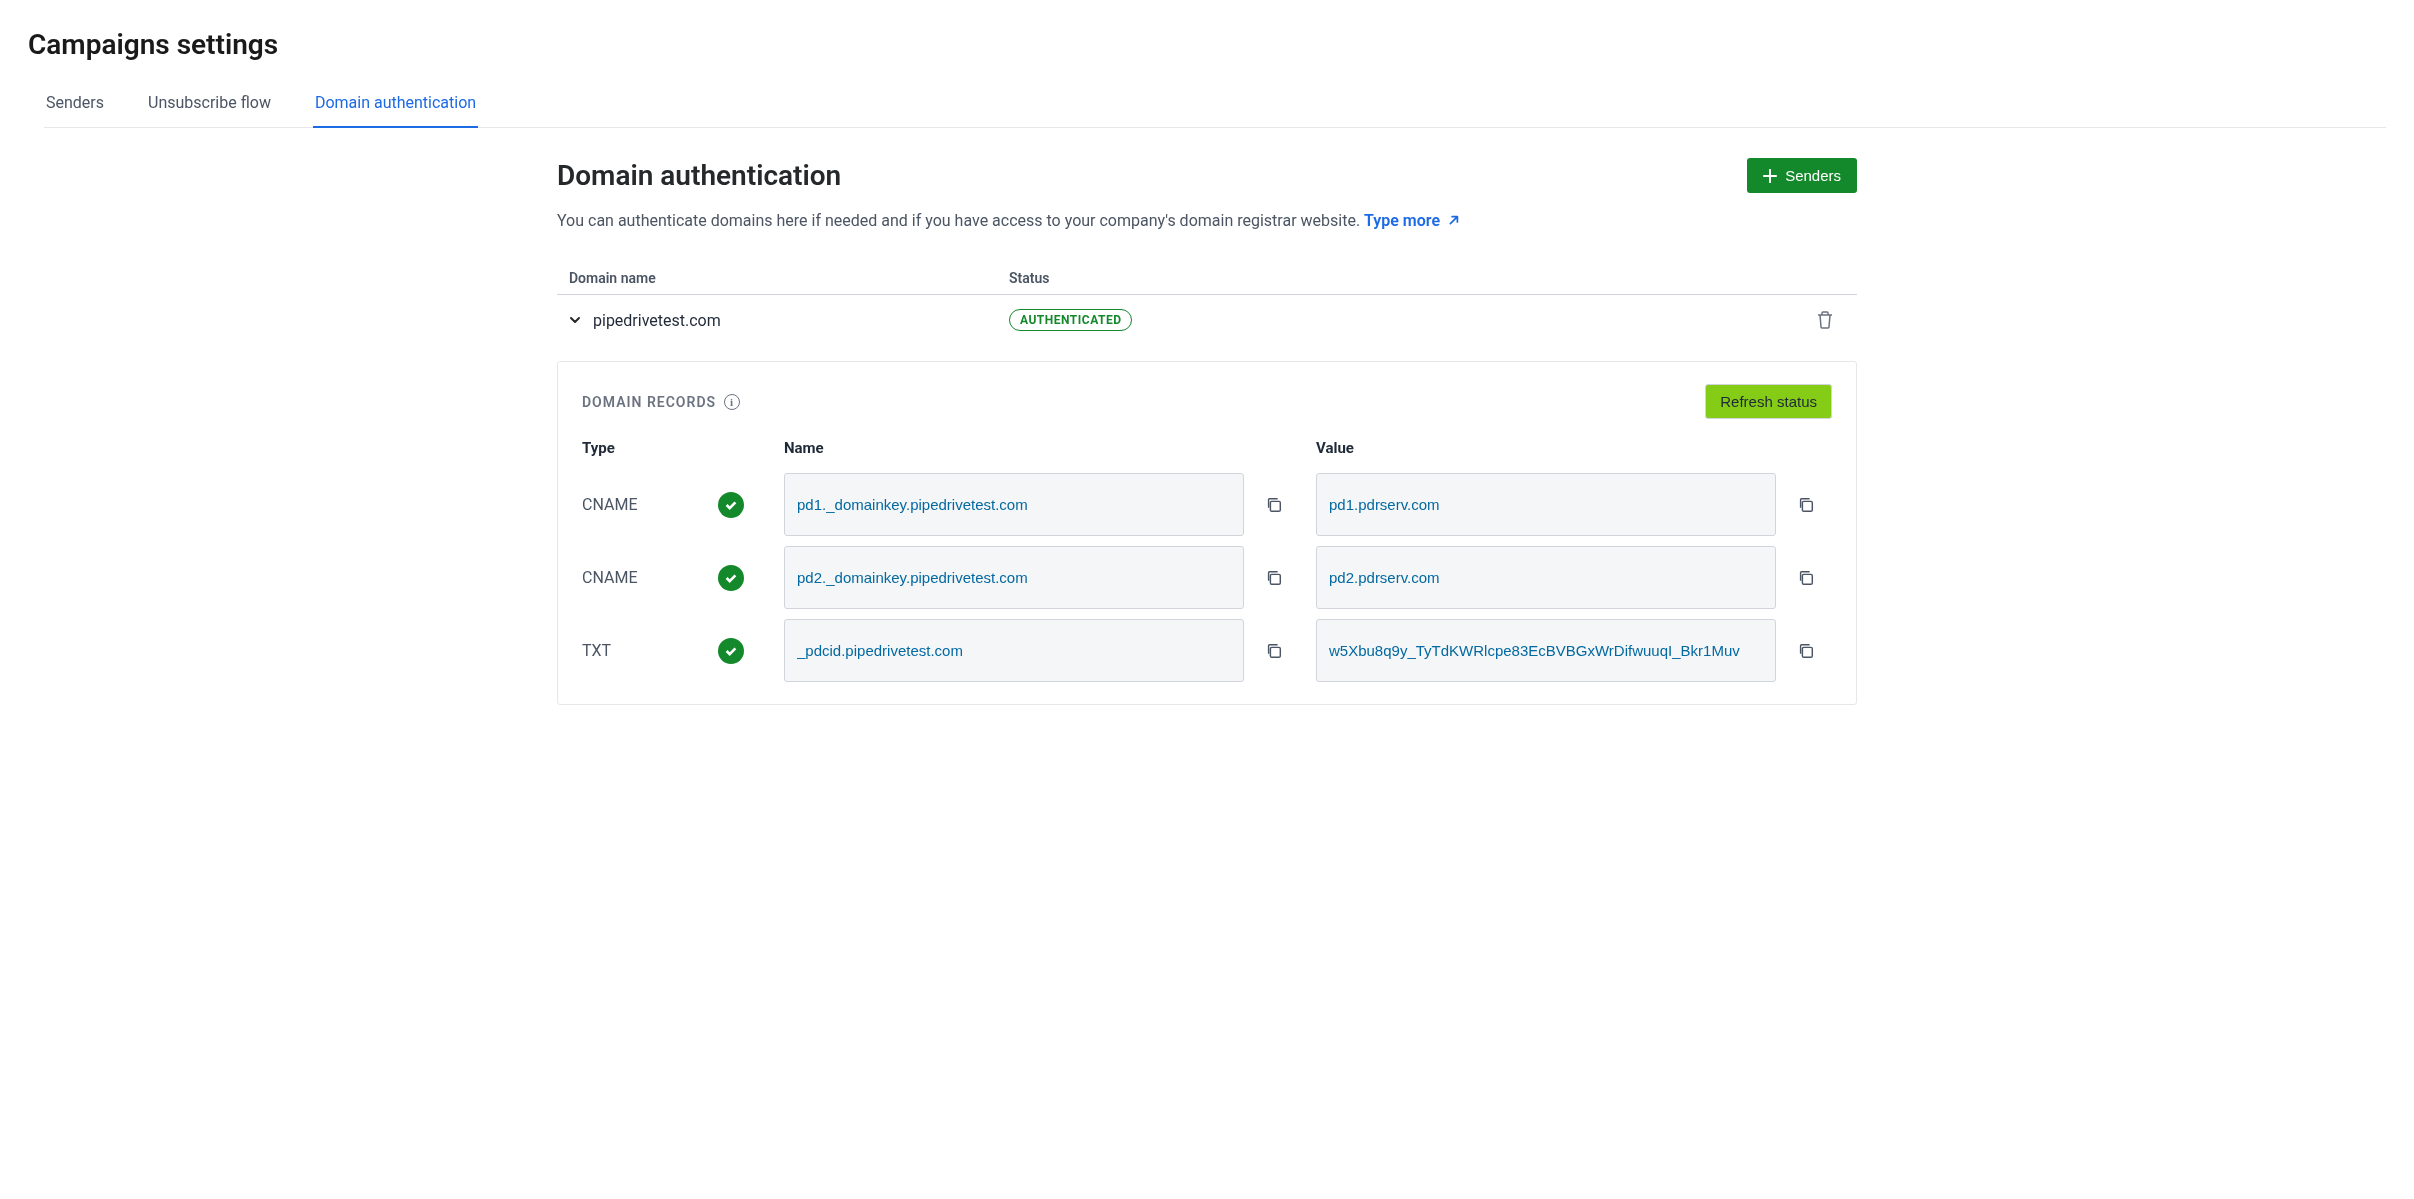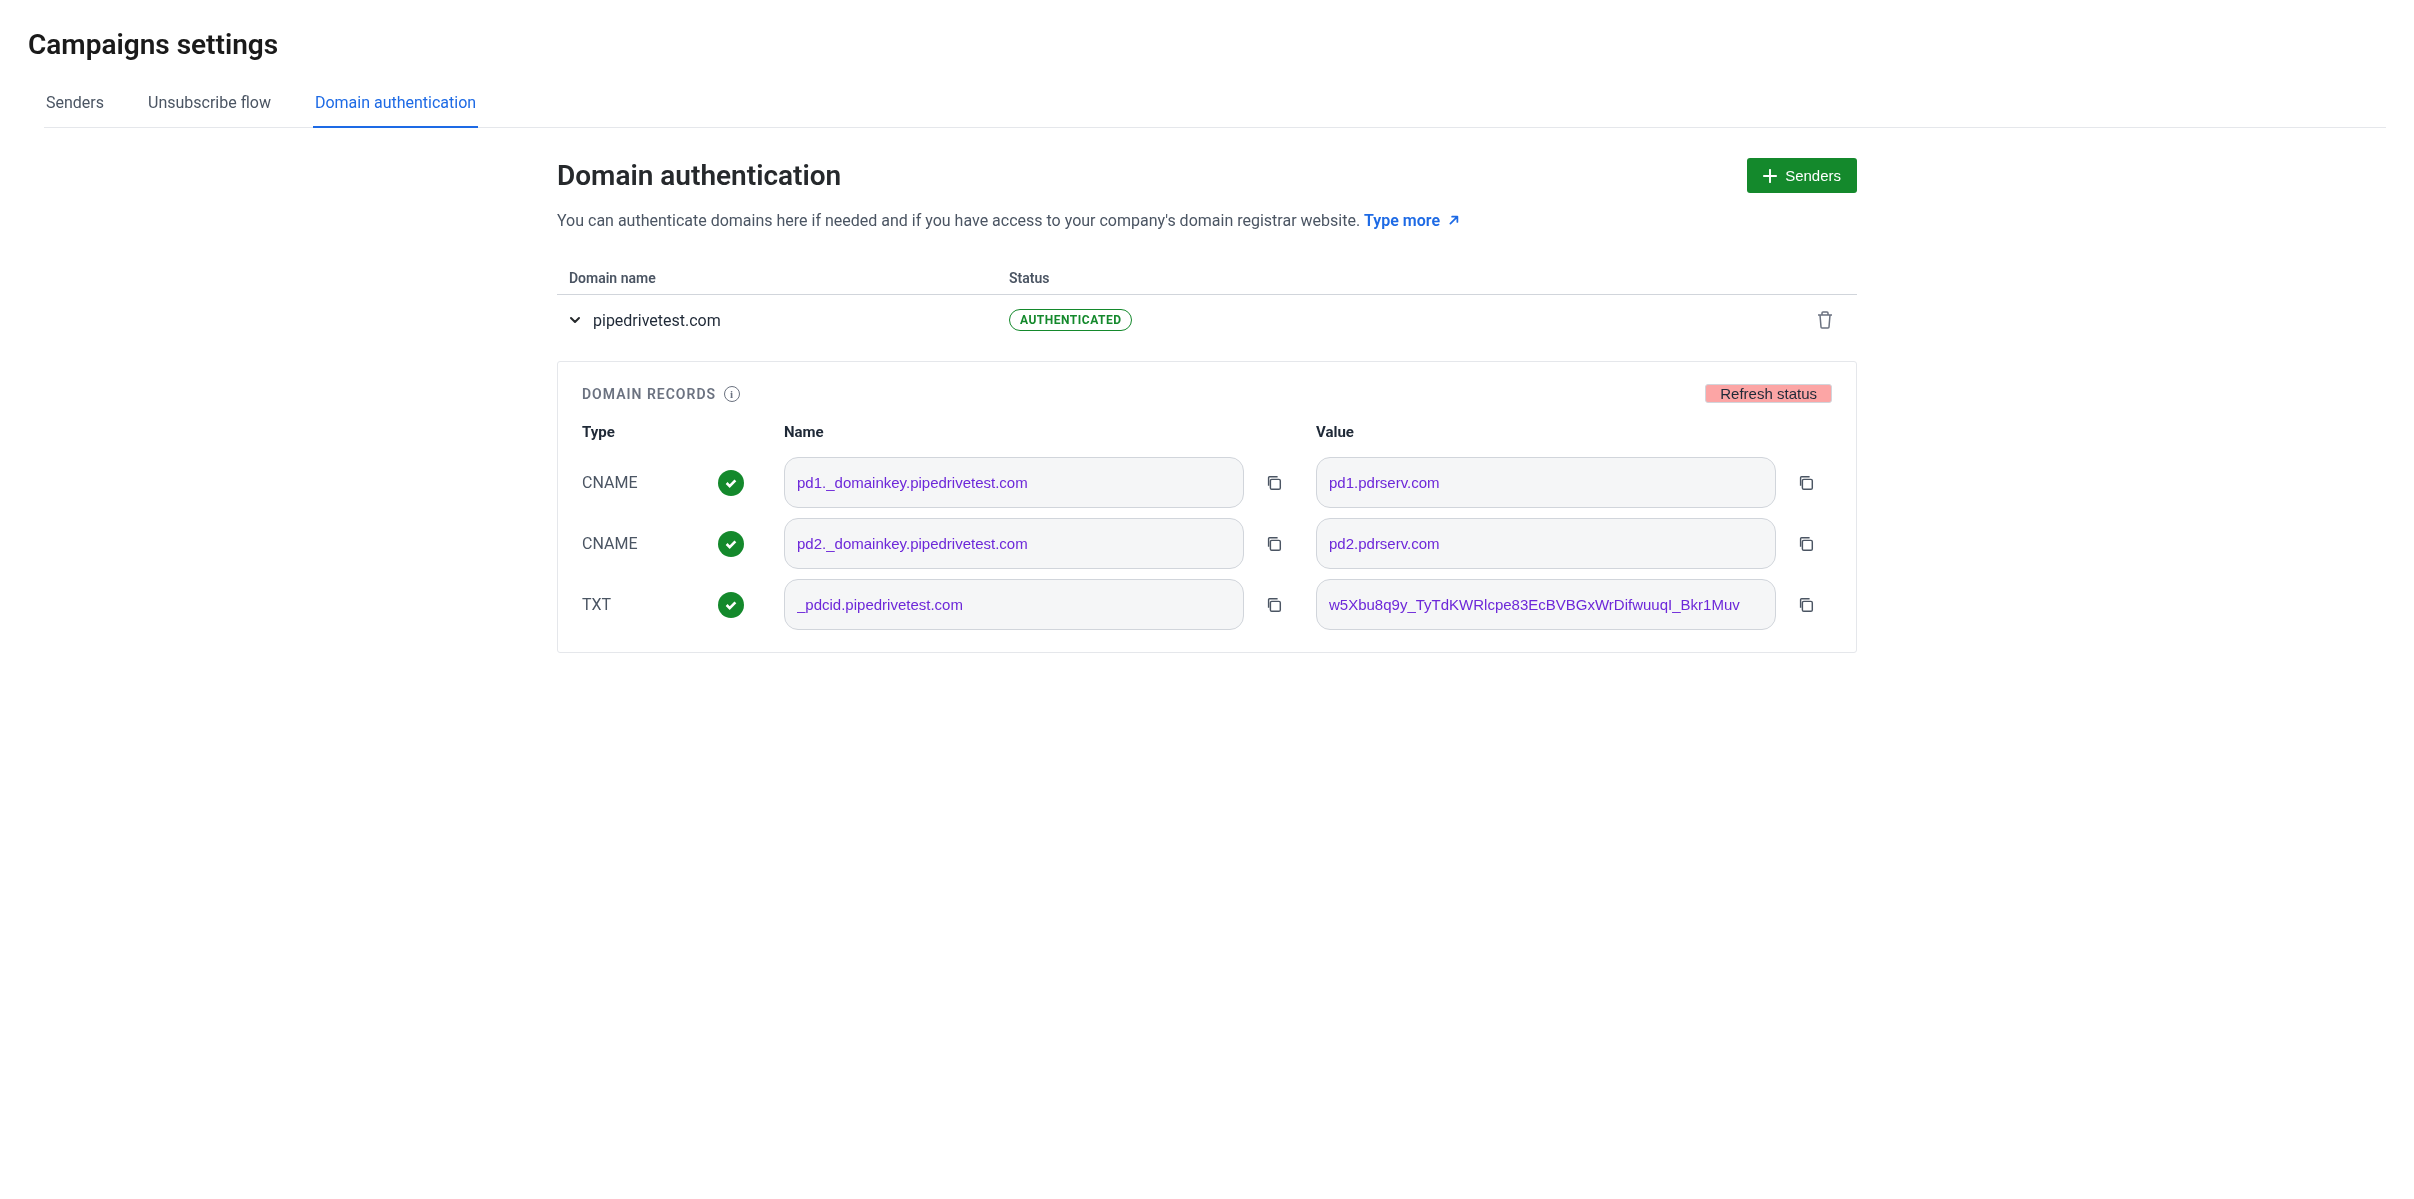--- a/index.html
+++ b/index.html
@@ -147,45 +147,45 @@
     letter-spacing: 1px;
     font-weight: 600;
     display:flex;align-items:center;gap:8px;
   }
   .info-icon {
     width:16px;height:16px;border:1.5px solid #6b7280;border-radius:50%;
     display:inline-flex;align-items:center;justify-content:center;
     font-size:11px;font-weight:700;color:#6b7280;font-family:serif;
   }
   .btn-secondary {
-    background:#fca5a5;border:1px solid #d1d5db;border-radius:3px;
-    padding:0 14px;font-size:15px;font-weight:500;cursor:pointer;color:#1f2937;
+    background:#84cc16;border:1px solid #d1d5db;border-radius:3px;
+    padding:8px 14px;font-size:15px;font-weight:500;cursor:pointer;color:#1f2937;
   }
 
   .records-grid {
     display:grid;
     grid-template-columns: 120px 50px 1fr 40px 1fr 40px;
     gap: 10px 16px;
     align-items:center;
   }
   .col-header { font-weight:700;font-size:15px;color:#1f2937;padding-bottom:6px; }
   .rec-type { font-size:16px;color:#4b5563; }
   .check-badge {
     width:26px;height:26px;background:#14892c;border-radius:50%;
     display:flex;align-items:center;justify-content:center;
   }
   .check-badge svg { width:14px;height:14px;stroke:#fff;stroke-width:3;fill:none; }
   .rec-input {
     width:100%;
     background:#f5f6f7;
     border:1px solid #d1d5db;
-    border-radius:14px;
-    padding:16px 12px;
+    border-radius:3px;
+    padding:22px 12px;
     font-size:15px;
-    color:#6d28d9;
+    color:#0369a1;
     overflow:hidden;text-overflow:ellipsis;white-space:nowrap;
   }
   .copy-btn {
     background:none;border:none;cursor:pointer;color:#4b5563;
     display:flex;align-items:center;justify-content:center;
     width:28px;height:28px;
   }
   .copy-btn svg { width:18px;height:18px; }
 </style>
 </head>

